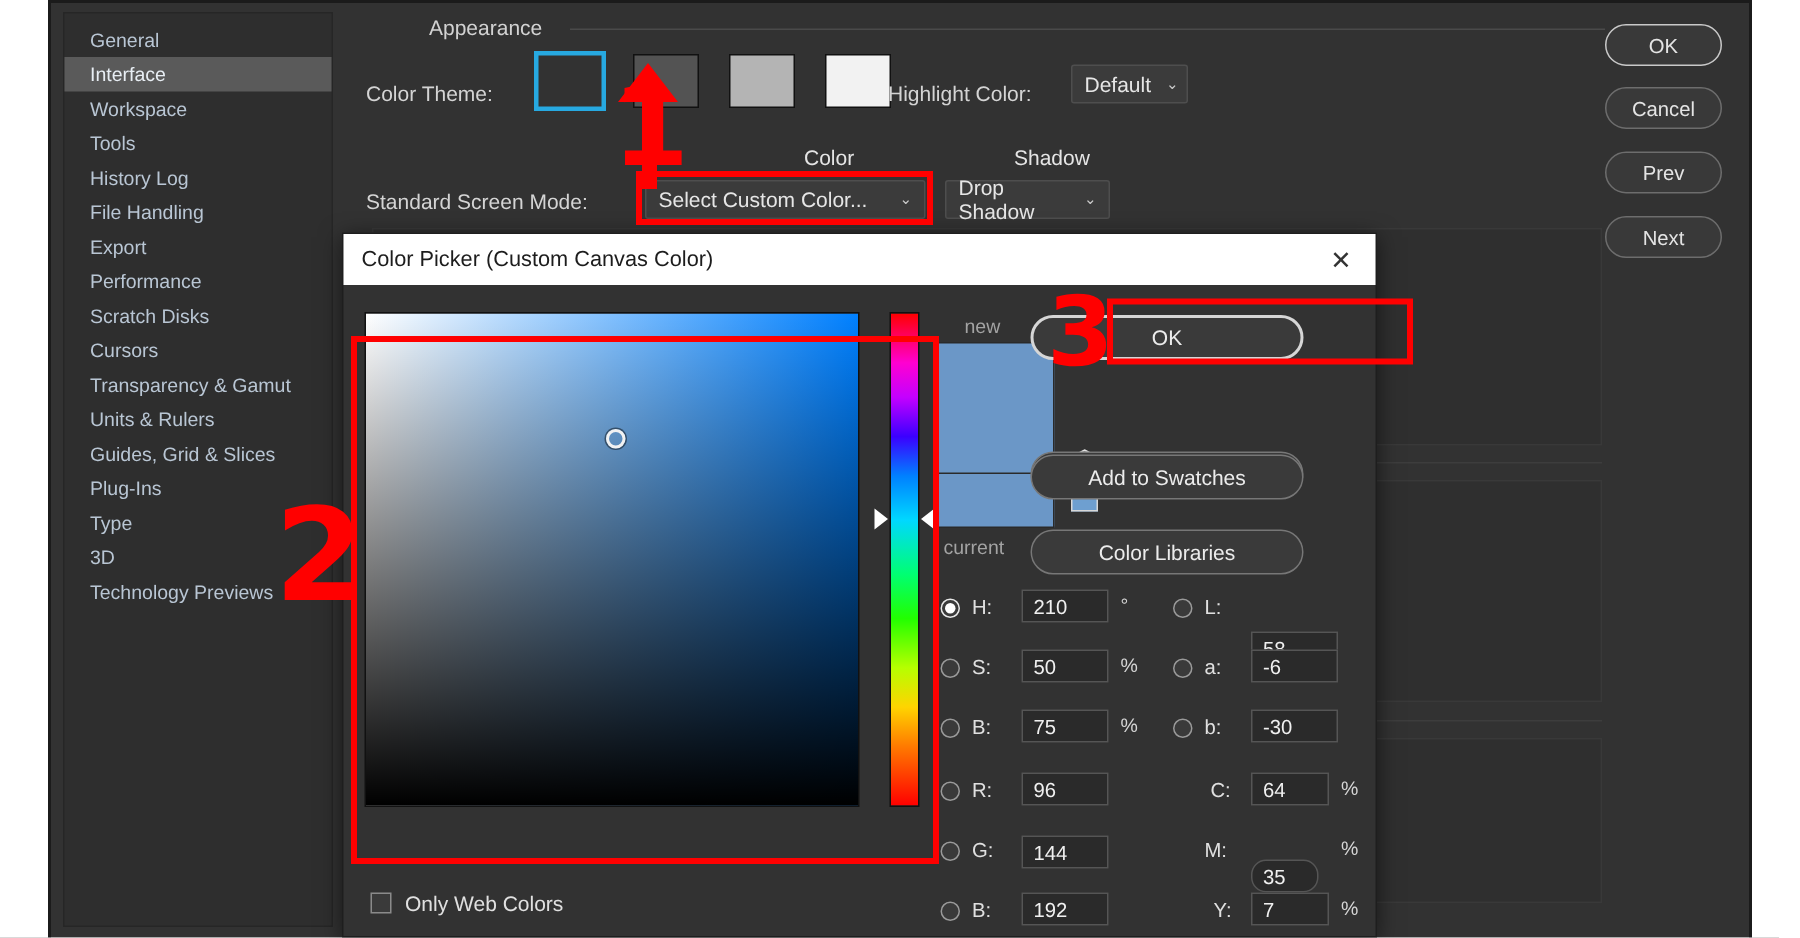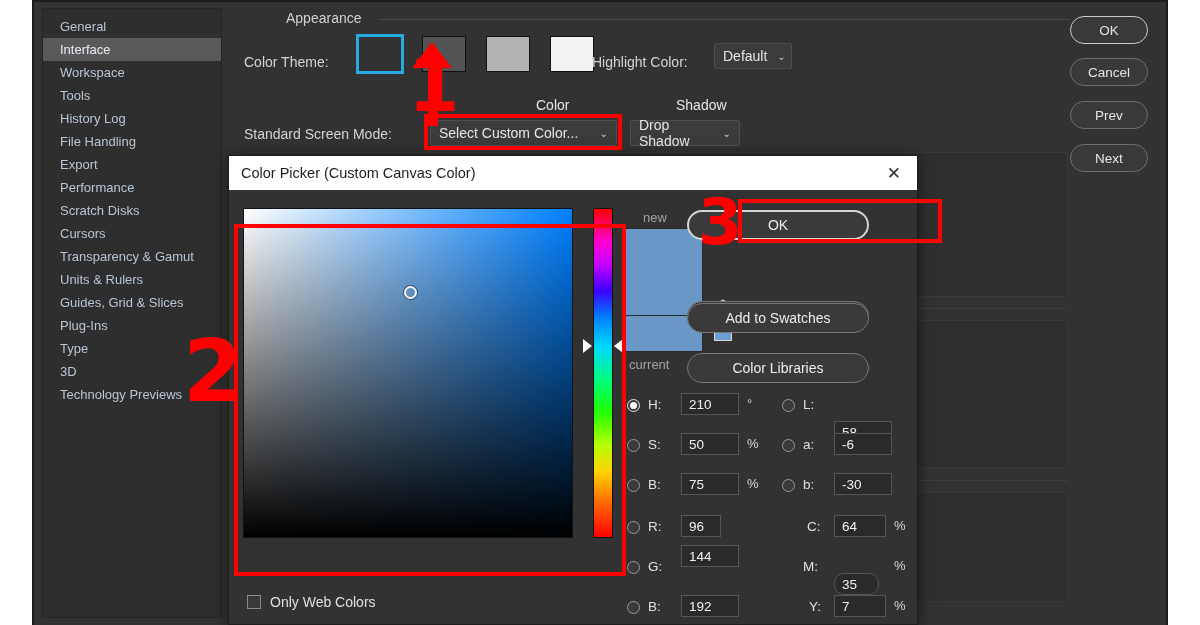--- a/index.html
+++ b/index.html
@@ -433,25 +433,25 @@
       <div class="radio" style="left:553px; top:249px;"></div>
       <div class="fld-lbl" style="left:574px; top:247px;">a:</div>
       <div class="fld" style="left:605px; top:243px; width:58px;">-6</div>
 
       <div class="radio" style="left:553px; top:289px;"></div>
       <div class="fld-lbl" style="left:574px; top:287px;">b:</div>
       <div class="fld" style="left:605px; top:283px; width:58px;">-30</div>
 
       <div class="radio" style="left:398px; top:331px;"></div>
       <div class="fld-lbl" style="left:419px; top:329px;">R:</div>
-      <div class="fld" style="left:452px; top:325px; width:40px;">96</div>
+      <div class="fld" style="left:452px; top:325px; width:58px;">96</div>
 
       <div class="radio" style="left:398px; top:371px;"></div>
       <div class="fld-lbl" style="left:419px; top:369px;">G:</div>
-      <div class="fld" style="left:452px; top:355px; width:58px;">144</div>
+      <div class="fld" style="left:452px; top:367px; width:58px;">144</div>
 
       <div class="radio" style="left:398px; top:411px;"></div>
       <div class="fld-lbl" style="left:419px; top:409px;">B:</div>
       <div class="fld" style="left:452px; top:405px; width:58px;">192</div>
 
       <div class="fld-lbl" style="left:578px; top:329px;">C:</div>
       <div class="fld" style="left:605px; top:325px; width:52px;">64</div>
       <div class="unit" style="left:665px; top:328px;">%</div>
 
       <div class="fld-lbl" style="left:574px; top:369px;">M:</div>

